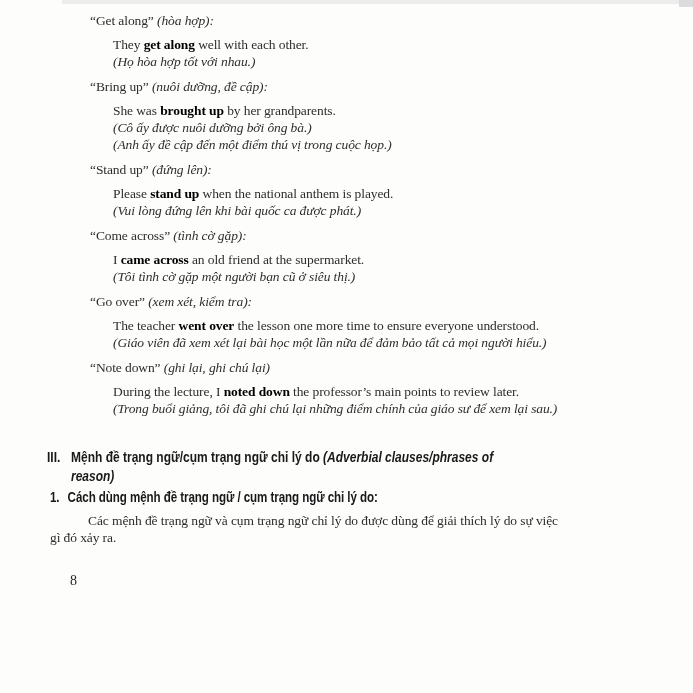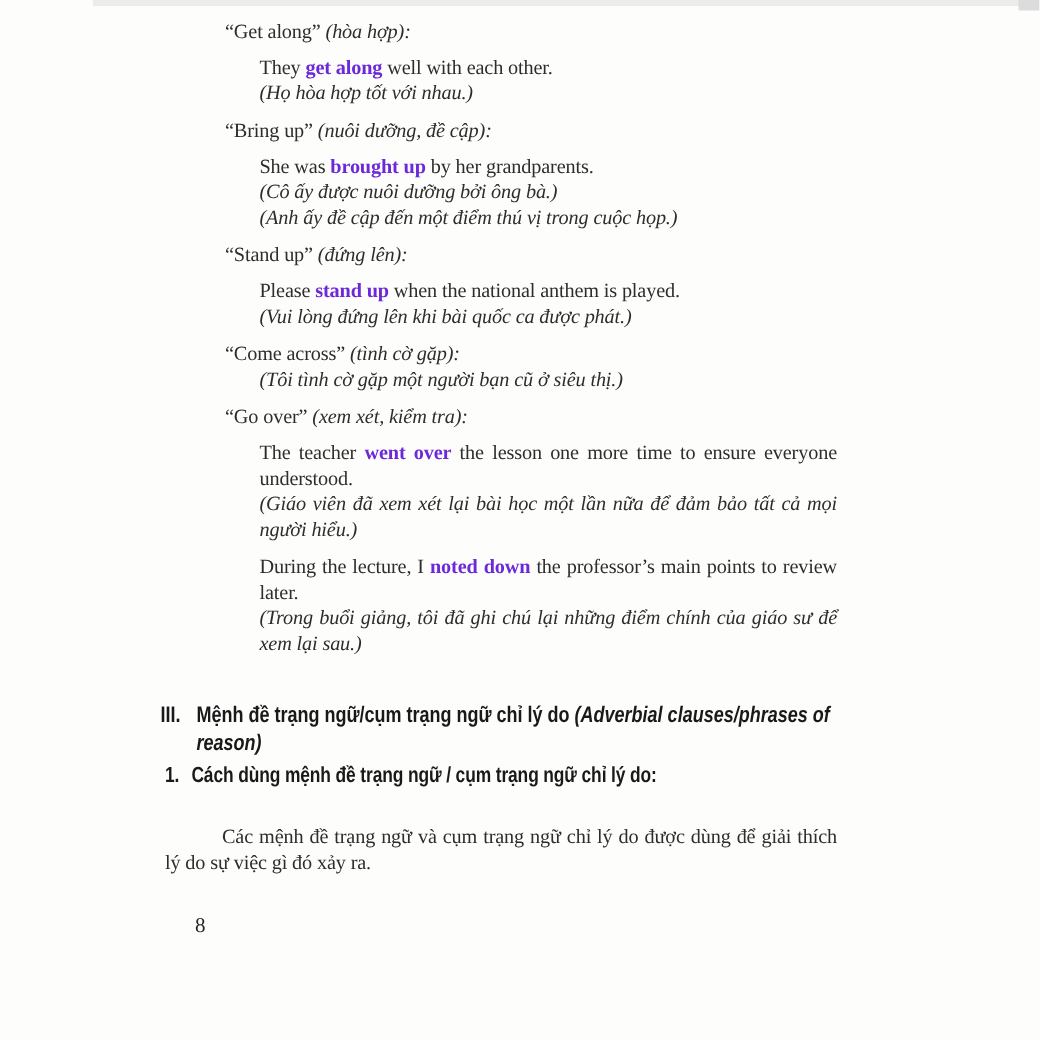--- a/index.html
+++ b/index.html
@@ -6,40 +6,40 @@
   body {
     width:693px; height:693px; overflow:hidden;
     background:#ffffff;
     font-family:"Liberation Serif", serif;
   }
   .page {
     position:relative;
     width:693px; height:693px;
     background:#fdfdfc;
     box-sizing:border-box;
-    padding:12px 135px 0 110px;
+    padding:12px 135px 0 50px;
     color:#2d2d2d;
     font-size:13.5px;
     line-height:17px;
     letter-spacing:-0.1px;
   }
   .edge-strip {
     position:absolute; top:0; left:62px; right:0; height:4px;
     background:#ececec;
   }
   .edge-corner {
     position:absolute; top:0; right:0; width:14px; height:7px;
     background:#dcdcdc;
   }
   .pv { margin-top:8px; }
   .pv.first { margin-top:0; }
   .pv-header { margin:0 0 0 40px; }
   .it { font-style:italic; }
   .ex { margin:7px 0 0 63px; text-align:justify; }
-  .ex b { font-weight:bold; color:#6d28d9; }
+  .ex b { font-weight:bold; color:#000000; }
   .ex-vi { margin:0 0 0 63px; font-style:italic; text-align:justify; }
   p { margin:0; }
 
   .sec-heading-wrap { margin-top:30px; margin-left:-3px; }
   .sec-heading {
     width:560px;
     transform:scaleX(0.8);
     transform-origin:0 0;
     display:flex;
     font-family:"Liberation Sans", sans-serif;
@@ -60,21 +60,21 @@
     transform-origin:0 0;
     font-family:"Liberation Sans", sans-serif;
     font-weight:bold;
     font-size:14.5px;
     line-height:19px;
     color:#191919;
   }
   .subsec .num { display:inline-block; width:22px; }
 
   .body-par {
-    margin-top:22px;
+    margin-top:5px;
     text-align:justify;
     text-indent:38px;
   }
   .page-number {
     margin:26px 0 0 20px;
     font-size:14px;
     color:#262626;
   }
 </style>
 </head>
@@ -98,30 +98,32 @@
   </div>
 
   <div class="pv">
     <p class="pv-header"><span>“Stand up”</span><span class="it"> (đứng lên):</span></p>
     <p class="ex"><span>Please </span><b>stand up</b><span> when the national anthem is played.</span></p>
     <p class="ex-vi">(Vui lòng đứng lên khi bài quốc ca được phát.)</p>
   </div>
 
   <div class="pv">
     <p class="pv-header"><span>“Come across”</span><span class="it"> (tình cờ gặp):</span></p>
+    <p class="ex"><span>I </span><b>came across</b><span> an old friend at the supermarket.</span></p>
     <p class="ex-vi">(Tôi tình cờ gặp một người bạn cũ ở siêu thị.)</p>
   </div>
 
   <div class="pv">
     <p class="pv-header"><span>“Go over”</span><span class="it"> (xem xét, kiểm tra):</span></p>
     <p class="ex"><span>The teacher </span><b>went over</b><span> the lesson one more time to ensure everyone understood.</span></p>
     <p class="ex-vi">(Giáo viên đã xem xét lại bài học một lần nữa để đảm bảo tất cả mọi người hiểu.)</p>
   </div>
 
   <div class="pv">
+    <p class="pv-header"><span>“Note down”</span><span class="it"> (ghi lại, ghi chú lại)</span></p>
     <p class="ex"><span>During the lecture, I </span><b>noted down</b><span> the professor’s main points to review later.</span></p>
     <p class="ex-vi">(Trong buổi giảng, tôi đã ghi chú lại những điểm chính của giáo sư để xem lại sau.)</p>
   </div>
 
   <div class="sec-heading-wrap">
     <div class="sec-heading">
       <span class="sec-numeral">III.</span>
       <span class="sec-title"><span>Mệnh đề trạng ngữ/cụm trạng ngữ chỉ lý do </span><span class="it">(Adverbial clauses/phrases of reason)</span></span>
     </div>
   </div>

